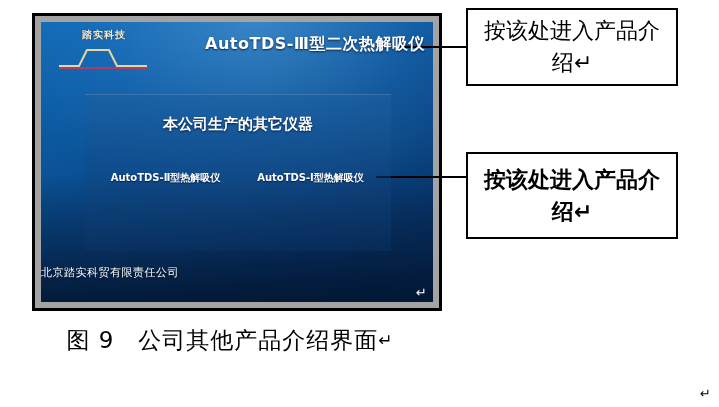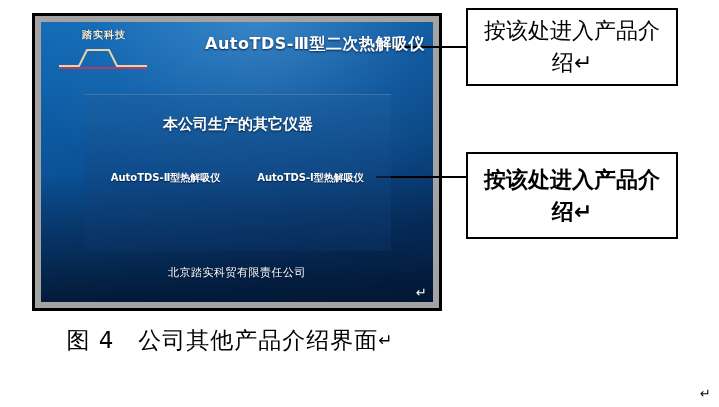--- a/index.html
+++ b/index.html
@@ -151,21 +151,20 @@
     text-shadow: 0 1px 1px rgba(0,16,44,0.8);
     line-height: 13px;
   }
 
   
   #company-footer {
     position: absolute;
     left: 0;
     bottom: 22px;
     width: 100%;
-    text-align: center;
     color: #ffffff;
     font-family: "DejaVu Sans", sans-serif;
     font-size: 11px;
     letter-spacing: 0.5px;
     text-shadow: 0 1px 2px rgba(0,12,36,0.9);
     z-index: 3;
   }
 
   #pilcrow-screen {
     position: absolute;
@@ -280,16 +279,16 @@
   </div>
 </div>
 
 <div class="leader-line" id="leader-top"></div>
 <div class="leader-line" id="leader-bottom"></div>
 
 <div class="callout" id="callout-top">按该处进入产品介绍↵</div>
 <div class="callout" id="callout-bottom">按该处进入产品介绍↵</div>
 
 <div id="figure-caption">
-  <span>图 4　公司其他产品介绍界面</span><span id="caption-pilcrow">↵</span>
+  <span>图 9　公司其他产品介绍界面</span><span id="caption-pilcrow">↵</span>
 </div>
 
 <div id="page-pilcrow">↵</div>
 
 </body></html>

